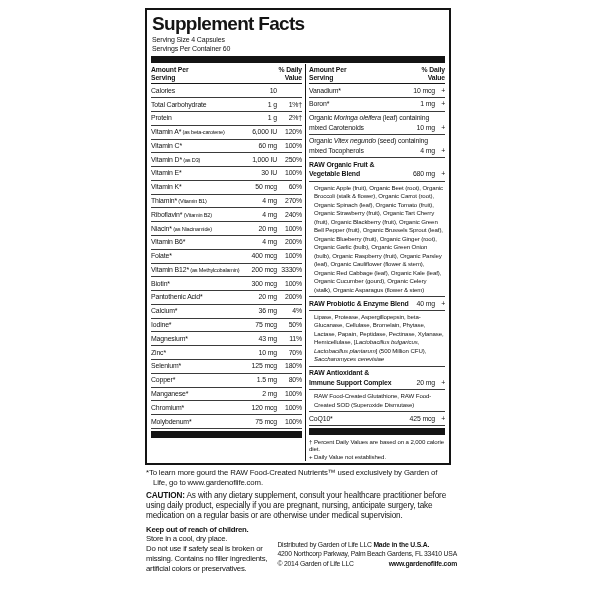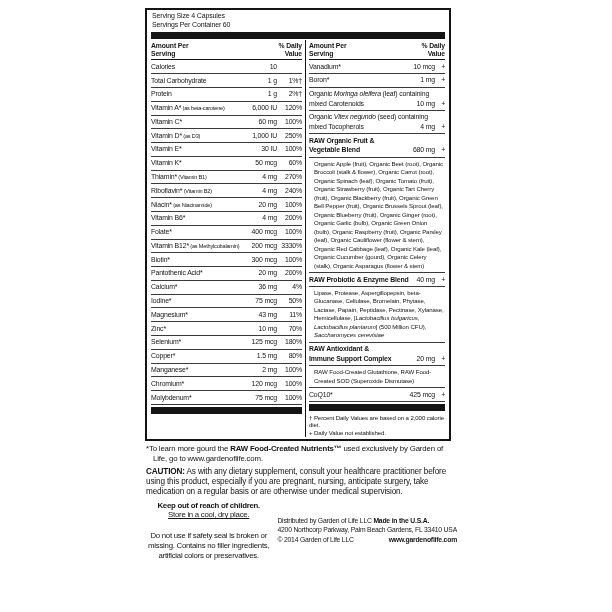--- a/index.html
+++ b/index.html
@@ -33,34 +33,35 @@
   .rrow.bold .ramt{font-weight:normal;}
   .rdv{width:10px;text-align:right;font-weight:normal;}
   .sub{border-bottom:1px solid #3a3a3a;padding:2px 1px 2px 5px;font-size:6.1px;line-height:8.5px;letter-spacing:-0.1px;}
   .footnote{padding:2px 0 1px;font-size:6.1px;line-height:7.6px;letter-spacing:-0.1px;}
   .footnote .fn{display:block;}
   .other{margin:3px 0 0 5px;font-size:7.2px;line-height:8.8px;letter-spacing:-0.15px;}
   .rawnote{margin:3px 0 0 1px;font-size:7.8px;line-height:9.6px;letter-spacing:-0.15px;padding-left:7px;text-indent:-7px;width:300px;}
   .caution{margin:3px 0 0 1px;font-size:8.2px;line-height:10px;letter-spacing:-0.15px;width:306px;}
   .footer{display:flex;margin-top:4px;}
   .f-left{width:138px;font-size:7.8px;line-height:9.8px;letter-spacing:-0.25px;margin-left:1px;}
-  .f-left p{margin:0;text-align:center;}
-  .f-left .gap{margin-bottom:11px;text-decoration:underline;}
+  .f-left p{margin:0;}
+  .f-left .gap{margin-bottom:0;}
   .f-right{flex:1;margin-left:6px;margin-top:15px;font-size:6.8px;line-height:9.6px;letter-spacing:-0.2px;white-space:nowrap;}
   .f-right p{margin:0;}
   .spread{display:flex;justify-content:space-between;}
   b,.bold{font-weight:bold;}
 </style>
 </head>
 <body>
 
 <div class="page">
 
 
   <div class="panel">
+    <div class="title">Supplement Facts</div>
     <div class="serv">Serving Size 4 Capsules</div>
     <div class="serv">Servings Per Container 60</div>
     <div class="thickbar"></div>
 
     <div class="cols">
       <div class="col-left">
         <div class="chead">
           <span class="ch-amt"><span>Amount Per</span><br><span>Serving</span></span>
           <span class="ch-dv"><span>% Daily</span><br><span>Value</span></span>
         </div>
@@ -275,23 +276,23 @@
             <div class="footnote">
               <span class="fn">† Percent Daily Values are based on a 2,000 calorie diet.</span>
               <span class="fn">+ Daily Value not established.</span>
             </div>
           </div>
       </div>
     </div>
   </div>
 
 
-  <p class="rawnote"><span>*To learn more gourd the </span><span style="font-weight: bold; text-align: right;">RAW Food-Created Nutrients™</span><span> used exclusively by Garden of Life, go to www.gardenoflife.com.</span></p>
-
-  <p class="caution"><b>CAUTION:</b><span> As with any dietary supplement, consult your healthcare practitioner before using this product, especially if you are pregnant, nursing, anticipate surgery, take medication on a regular basis or are otherwise under medical supervision.</span></p>
+  <p class="rawnote"><span>*To learn more gourd the </span><span style="font-weight: normal; text-align: right;">RAW Food-Created Nutrients™</span><span> used exclusively by Garden of Life, go to www.gardenoflife.com.</span></p>
+
+  <p class="caution"><b>CAUTION:</b><span> As with any dietary supplement, consult your healthcare practitioner before using daily product, especially if you are pregnant, nursing, anticipate surgery, take medication on a regular basis or are otherwise under medical supervision.</span></p>
 
   <div class="footer">
     <div class="f-left">
       <p class="bold">Keep out of reach of children.</p>
       <p class="gap">Store in a cool, dry place.</p>
       <p>Do not use if safety seal is broken or missing. Contains no filler ingredients, artificial colors or preservatives.</p>
     </div>
     <div class="f-right">
       <p><span>Distributed by Garden of Life LLC </span><b>Made in the U.S.A.</b></p>
       <p>4200 Northcorp Parkway, Palm Beach Gardens, FL 33410 USA</p>

